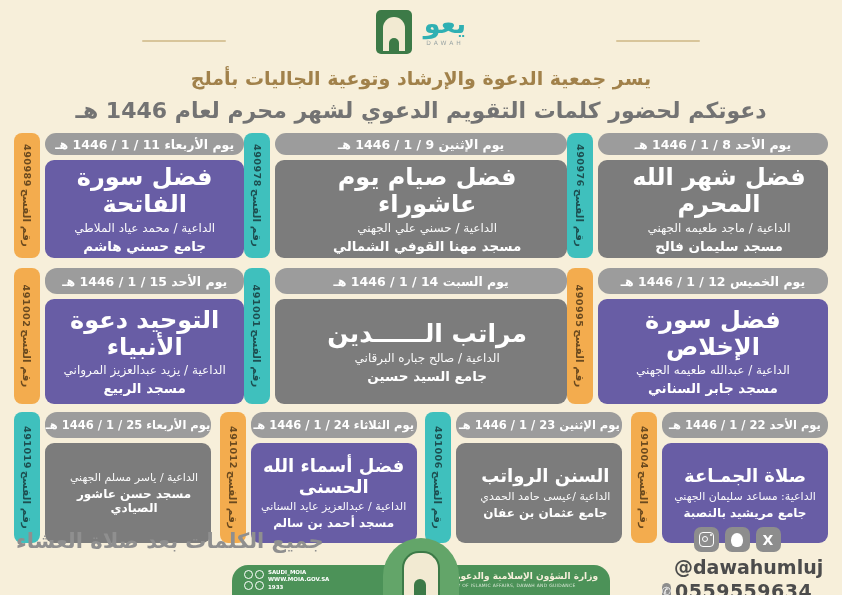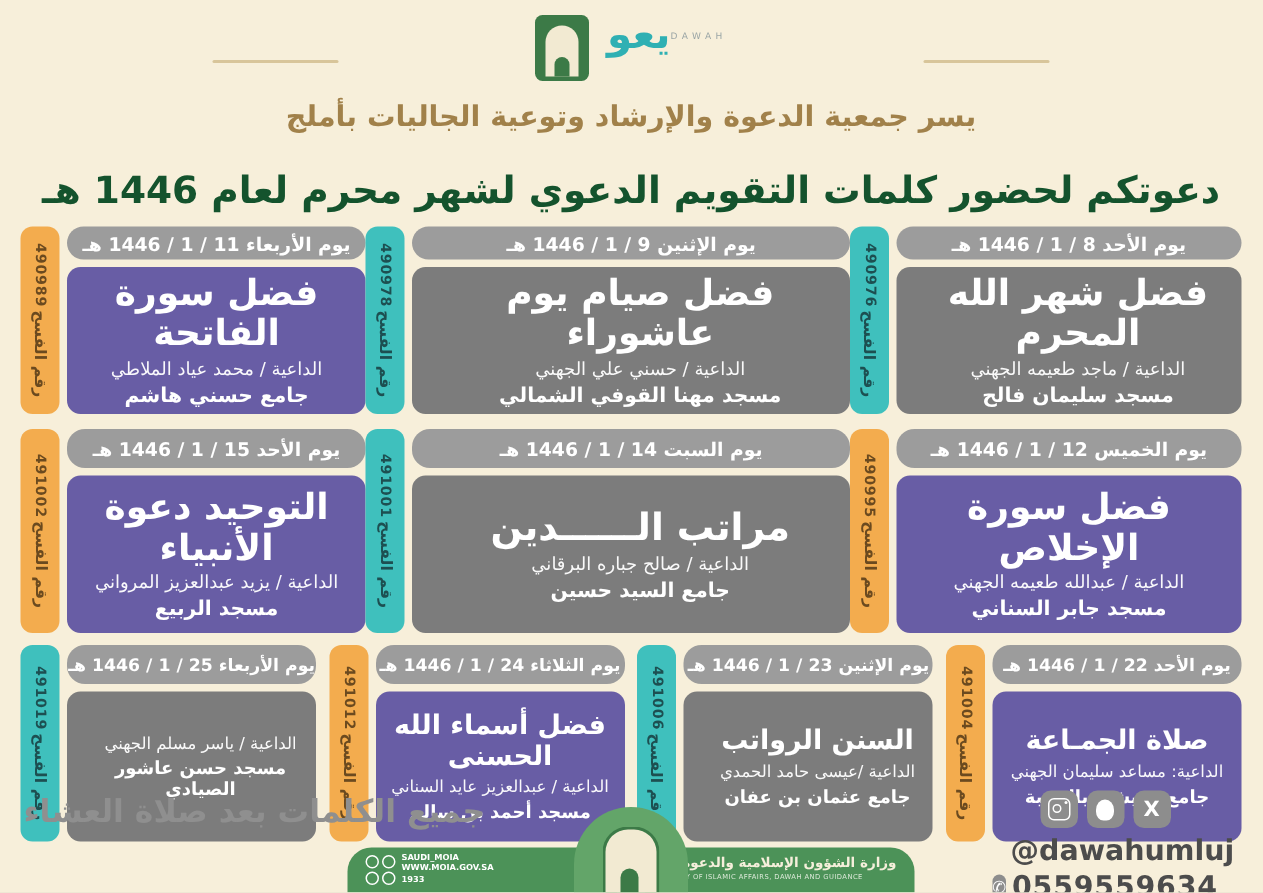--- a/index.html
+++ b/index.html
@@ -9,25 +9,25 @@
     font-family:"DejaVu Sans",sans-serif;direction:rtl;
   }
   
   .hline{position:absolute;top:40px;width:84px;height:2px;background:#d8c59a;border-radius:2px;}
   .hline.l{left:142px}.hline.r{right:142px}
   header{text-align:center;padding-top:10px;}
   .logo-row{display:flex;justify-content:center;align-items:flex-start;gap:12px;height:50px;direction:ltr;}
   .memblem{width:36px;height:44px;background:#3c7a47;border-radius:5px;display:flex;align-items:flex-end;justify-content:center;}
   .memblem .arch{width:22px;height:34px;background:#f2ead2;border-radius:11px 11px 0 0;margin-bottom:3px;position:relative;}
   .memblem .arch::after{content:"";position:absolute;bottom:0;left:6px;width:10px;height:13px;background:#3c7a47;border-radius:5px 5px 0 0;}
-  .dawah{display:flex;flex-direction:row;align-items:center;line-height:1;}
+  .dawah{display:flex;flex-direction:column;align-items:center;line-height:1;}
   .dawah .glyph{color:#2fb0b3;font-size:27px;font-weight:bold;}
   .dawah .cap{color:#9aa5a5;font-size:6px;letter-spacing:3px;margin-top:3px;}
   .h-title{color:#a1814a;font-weight:bold;font-size:19px;margin-top:7px;}
-  .h-sub{color:#14532d;font-weight:bold;font-size:25px;margin-top:23px;}
+  .h-sub{color:#737373;font-weight:bold;font-size:22px;margin-top:9px;}
   
   main{padding:10px 14px 0;}
   .row{display:flex;justify-content:space-between;}
   .row1{margin-bottom:10px;} .row2{margin-bottom:8px;}
   .row12 .c0{width:272px;} .row12 .c1{width:336px;} .row12 .c2{width:240px;}
   .row3 .col{width:197px;}
   .row1 .col{height:125px;} .row2 .col{height:136px;} .row3 .col{height:131px;}
   .col{display:flex;gap:5px;}
   .main-area{flex:1;display:flex;flex-direction:column;min-width:0;}
   .pill{

